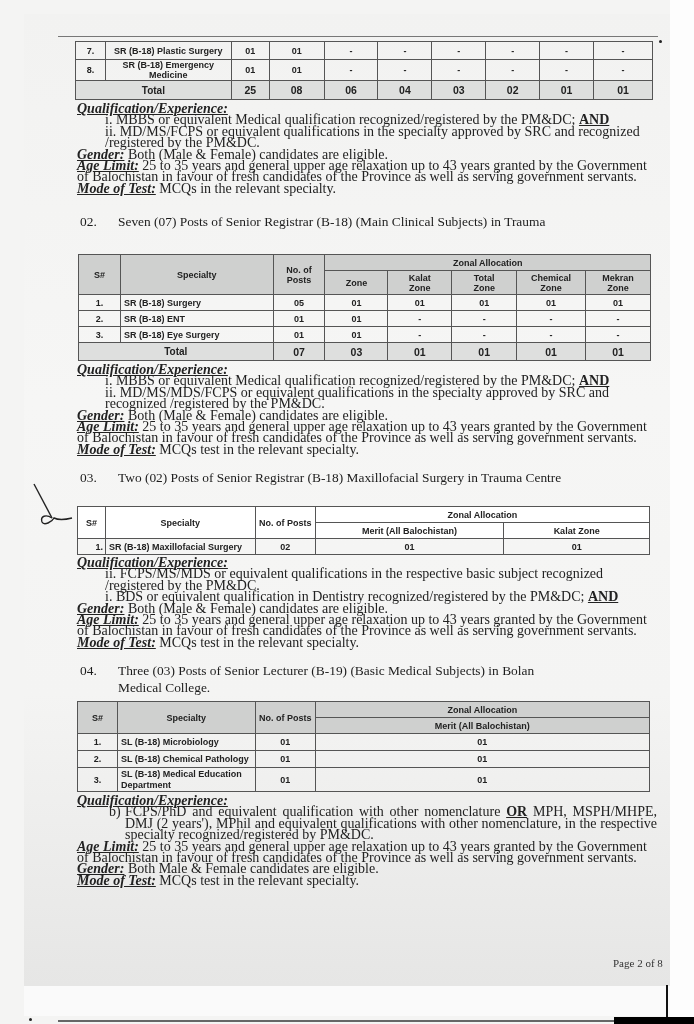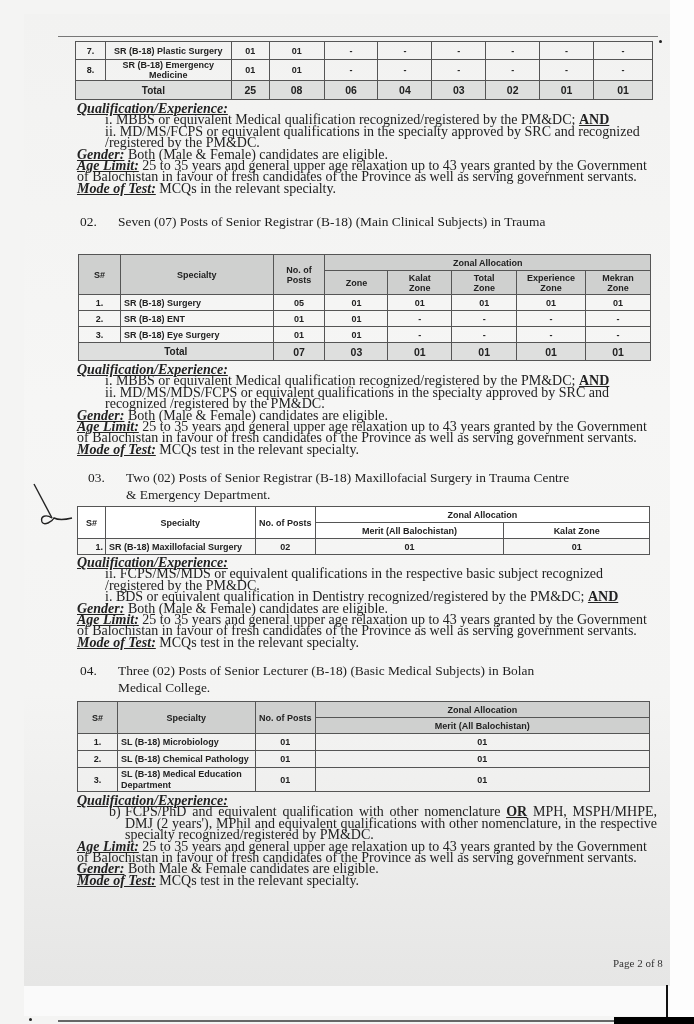--- a/index.html
+++ b/index.html
@@ -126,21 +126,21 @@
         <tr style="height:12px;">
       <th rowspan="2">S#</th>
       <th rowspan="2">Specialty</th>
       <th rowspan="2"><span>No. of</span><br><span>Posts</span></th>
       <th colspan="5">Zonal Allocation</th>
     </tr>
     <tr style="height:24px;">
       <th>Zone</th>
       <th><span>Kalat</span><br><span>Zone</span></th>
       <th><span>Total</span><br><span>Zone</span></th>
-      <th><span>Experience</span><br><span>Zone</span></th>
+      <th><span>Chemical</span><br><span>Zone</span></th>
       <th><span>Mekran</span><br><span>Zone</span></th>
     </tr>
     <tr>
       <td>1.</td>
       <td class="left">SR (B-18) Surgery</td>
       <td>05</td>
       <td>01</td>
       <td>01</td>
       <td>01</td>
       <td>01</td>
@@ -181,23 +181,22 @@
 
 <div class="blk qual" style="left:77px;top:364px;width:585px;">
   <div><span class="lbl">Qualification/Experience:</span></div>
   <div class="ind"><span>i. MBBS or equivalent Medical qualification recognized/registered by the PM&amp;DC; </span><span class="u">AND</span></div>
   <div class="ind"><span>ii. MD/MS/MDS/FCPS or equivalent qualifications in the specialty approved by SRC and recognized /registered by the PM&amp;DC.</span></div>
   <div><span class="lbl">Gender:</span><span> Both (Male &amp; Female) candidates are eligible.</span></div>
   <div><span class="lbl">Age Limit:</span><span> 25 to 35 years and general upper age relaxation up to 43 years granted by the Government of Balochistan in favour of fresh candidates of the Province as well as serving government servants.</span></div>
   <div><span class="lbl">Mode of Test:</span><span> MCQs test in the relevant specialty.</span></div>
 </div>
 
-<div class="blk heading" style="left:88px;top:469px;width:580px;">
+<div class="blk heading" style="left:80px;top:469px;width:580px;">
   <div><span class="num">03.</span><span>Two (02) Posts of Senior Registrar (B-18) Maxillofacial Surgery in Trauma Centre</span></div>
-  <div class="cont">&amp; Emergency Department.</div>
 </div>
 
 <svg class="blk" style="left:28px;top:482px;" width="48" height="46" viewBox="0 0 48 46">
   <path d="M6 2 L24 36" stroke="#222" stroke-width="1.4" fill="none"></path>
   <path d="M24 36 C18 32 12 34 14 40 C16 44 24 40 26 36 C30 38 36 38 44 36" stroke="#222" stroke-width="1.4" fill="none"></path>
 </svg>
 
 <div class="blk" style="left:77px;top:506px;">
   <table style="width:573px;">
     <colgroup>
@@ -232,21 +231,21 @@
 <div class="blk qual" style="left:77px;top:557px;width:585px;">
   <div><span class="lbl">Qualification/Experience:</span></div>
   <div class="ind"><span>ii. FCPS/MS/MDS or equivalent qualifications in the respective basic subject recognized /registered by the PM&amp;DC.</span></div>
   <div class="ind"><span>i. BDS or equivalent qualification in Dentistry recognized/registered by the PM&amp;DC; </span><span class="u">AND</span></div>
   <div><span class="lbl">Gender:</span><span> Both (Male &amp; Female) candidates are eligible.</span></div>
   <div><span class="lbl">Age Limit:</span><span> 25 to 35 years and general upper age relaxation up to 43 years granted by the Government of Balochistan in favour of fresh candidates of the Province as well as serving government servants.</span></div>
   <div><span class="lbl">Mode of Test:</span><span> MCQs test in the relevant specialty.</span></div>
 </div>
 
 <div class="blk heading" style="left:80px;top:662px;width:580px;">
-  <div><span class="num">04.</span><span>Three (02) Posts of Senior Lecturer (B-18) (Basic Medical Subjects) in Bolan</span></div>
+  <div><span class="num">04.</span><span>Three (03) Posts of Senior Lecturer (B-19) (Basic Medical Subjects) in Bolan</span></div>
   <div class="cont">Medical College.</div>
 </div>
 
 <div class="blk" style="left:77px;top:701px;">
   <table style="width:573px;">
     <colgroup>
         <col style="width:40px">
         <col style="width:138px">
         <col style="width:60px">
         <col style="width:335px">

